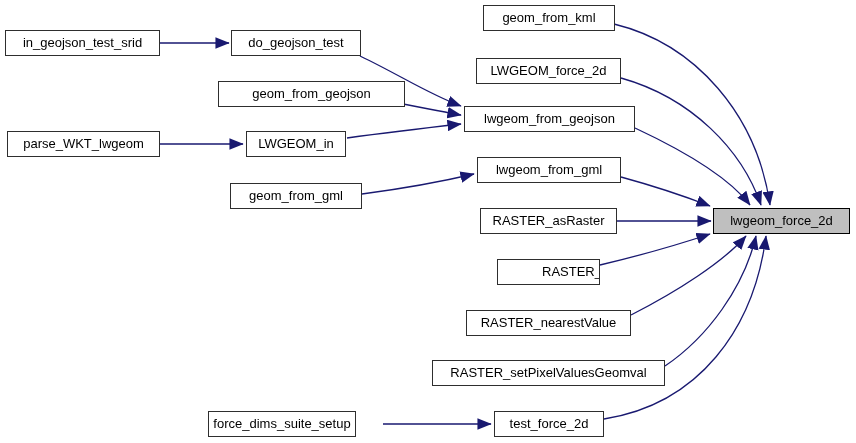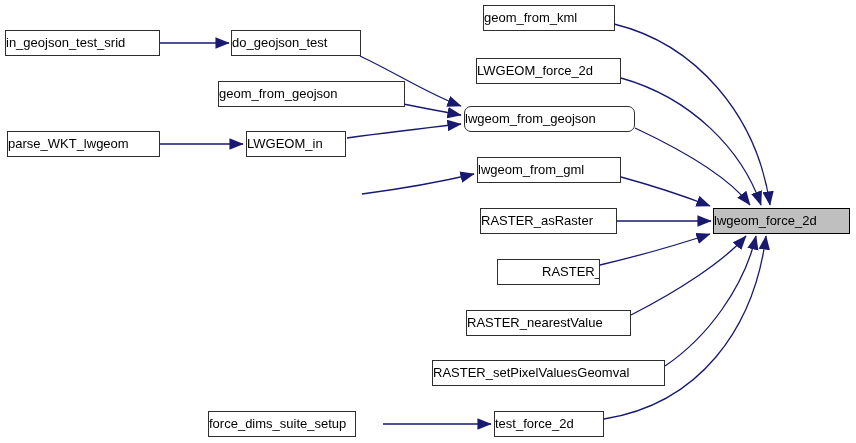--- a/index.html
+++ b/index.html
@@ -27,20 +27,21 @@
   #arrowhead path { fill: var(--edge, #191970); }
   .node {
     position: absolute;
     box-sizing: border-box;
     height: 26px;
     background: var(--node-fill, #ffffff);
     border: 1px solid var(--node-border, #2e2e2e);
     color: var(--text, #000000);
     font-size: 13px;
     line-height: 24px;
+    text-align: center;
     white-space: nowrap;
     overflow: hidden;
     cursor: pointer;
   }
   .node.target {
     background: var(--target-fill, #bfbfbf);
     border-color: var(--target-border, #000000);
     cursor: default;
   }
 </style>
@@ -76,28 +77,29 @@
   <div class="node" style="left:483px; top:5px;  width:132px;">geom_from_kml</div>
 
   <div class="node" style="left:231px; top:30px; width:130px;">do_geojson_test</div>
 
   <div class="node" style="left:5px;   top:30px; width:155px;">in_geojson_test_srid</div>
 
   <div class="node" style="left:476px; top:58px; width:145px;">LWGEOM_force_2d</div>
 
   <div class="node" style="left:218px; top:81px; width:187px;">geom_from_geojson</div>
 
-  <div class="node" style="left:464px; top:106px; width:171px;border-radius:7px;">lwgeom_from_geojson</div>
+  <div class="node" style="left:464px; top:106px; width:171px;">lwgeom_from_geojson</div>
 
   <div class="node" style="left:7px;   top:131px; width:153px;">parse_WKT_lwgeom</div>
 
   <div class="node" style="left:246px; top:131px; width:100px;">LWGEOM_in</div>
 
   <div class="node" style="left:477px; top:157px; width:144px;">lwgeom_from_gml</div>
 
+  <div class="node" style="left:230px; top:183px; width:132px;">geom_from_gml</div>
 
   <div class="node" style="left:480px; top:208px; width:137px;">RASTER_asRaster</div>
 
   <div class="node target" style="left:713px; top:208px; width:137px;">lwgeom_force_2d</div>
 
   <div class="node" style="left:497px; top:259px; width:103px;padding-left:44px;">RASTER_clip</div>
 
   <div class="node" style="left:466px; top:310px; width:165px;">RASTER_nearestValue</div>
 
   <div class="node" style="left:432px; top:360px; width:233px;">RASTER_setPixelValuesGeomval</div>

